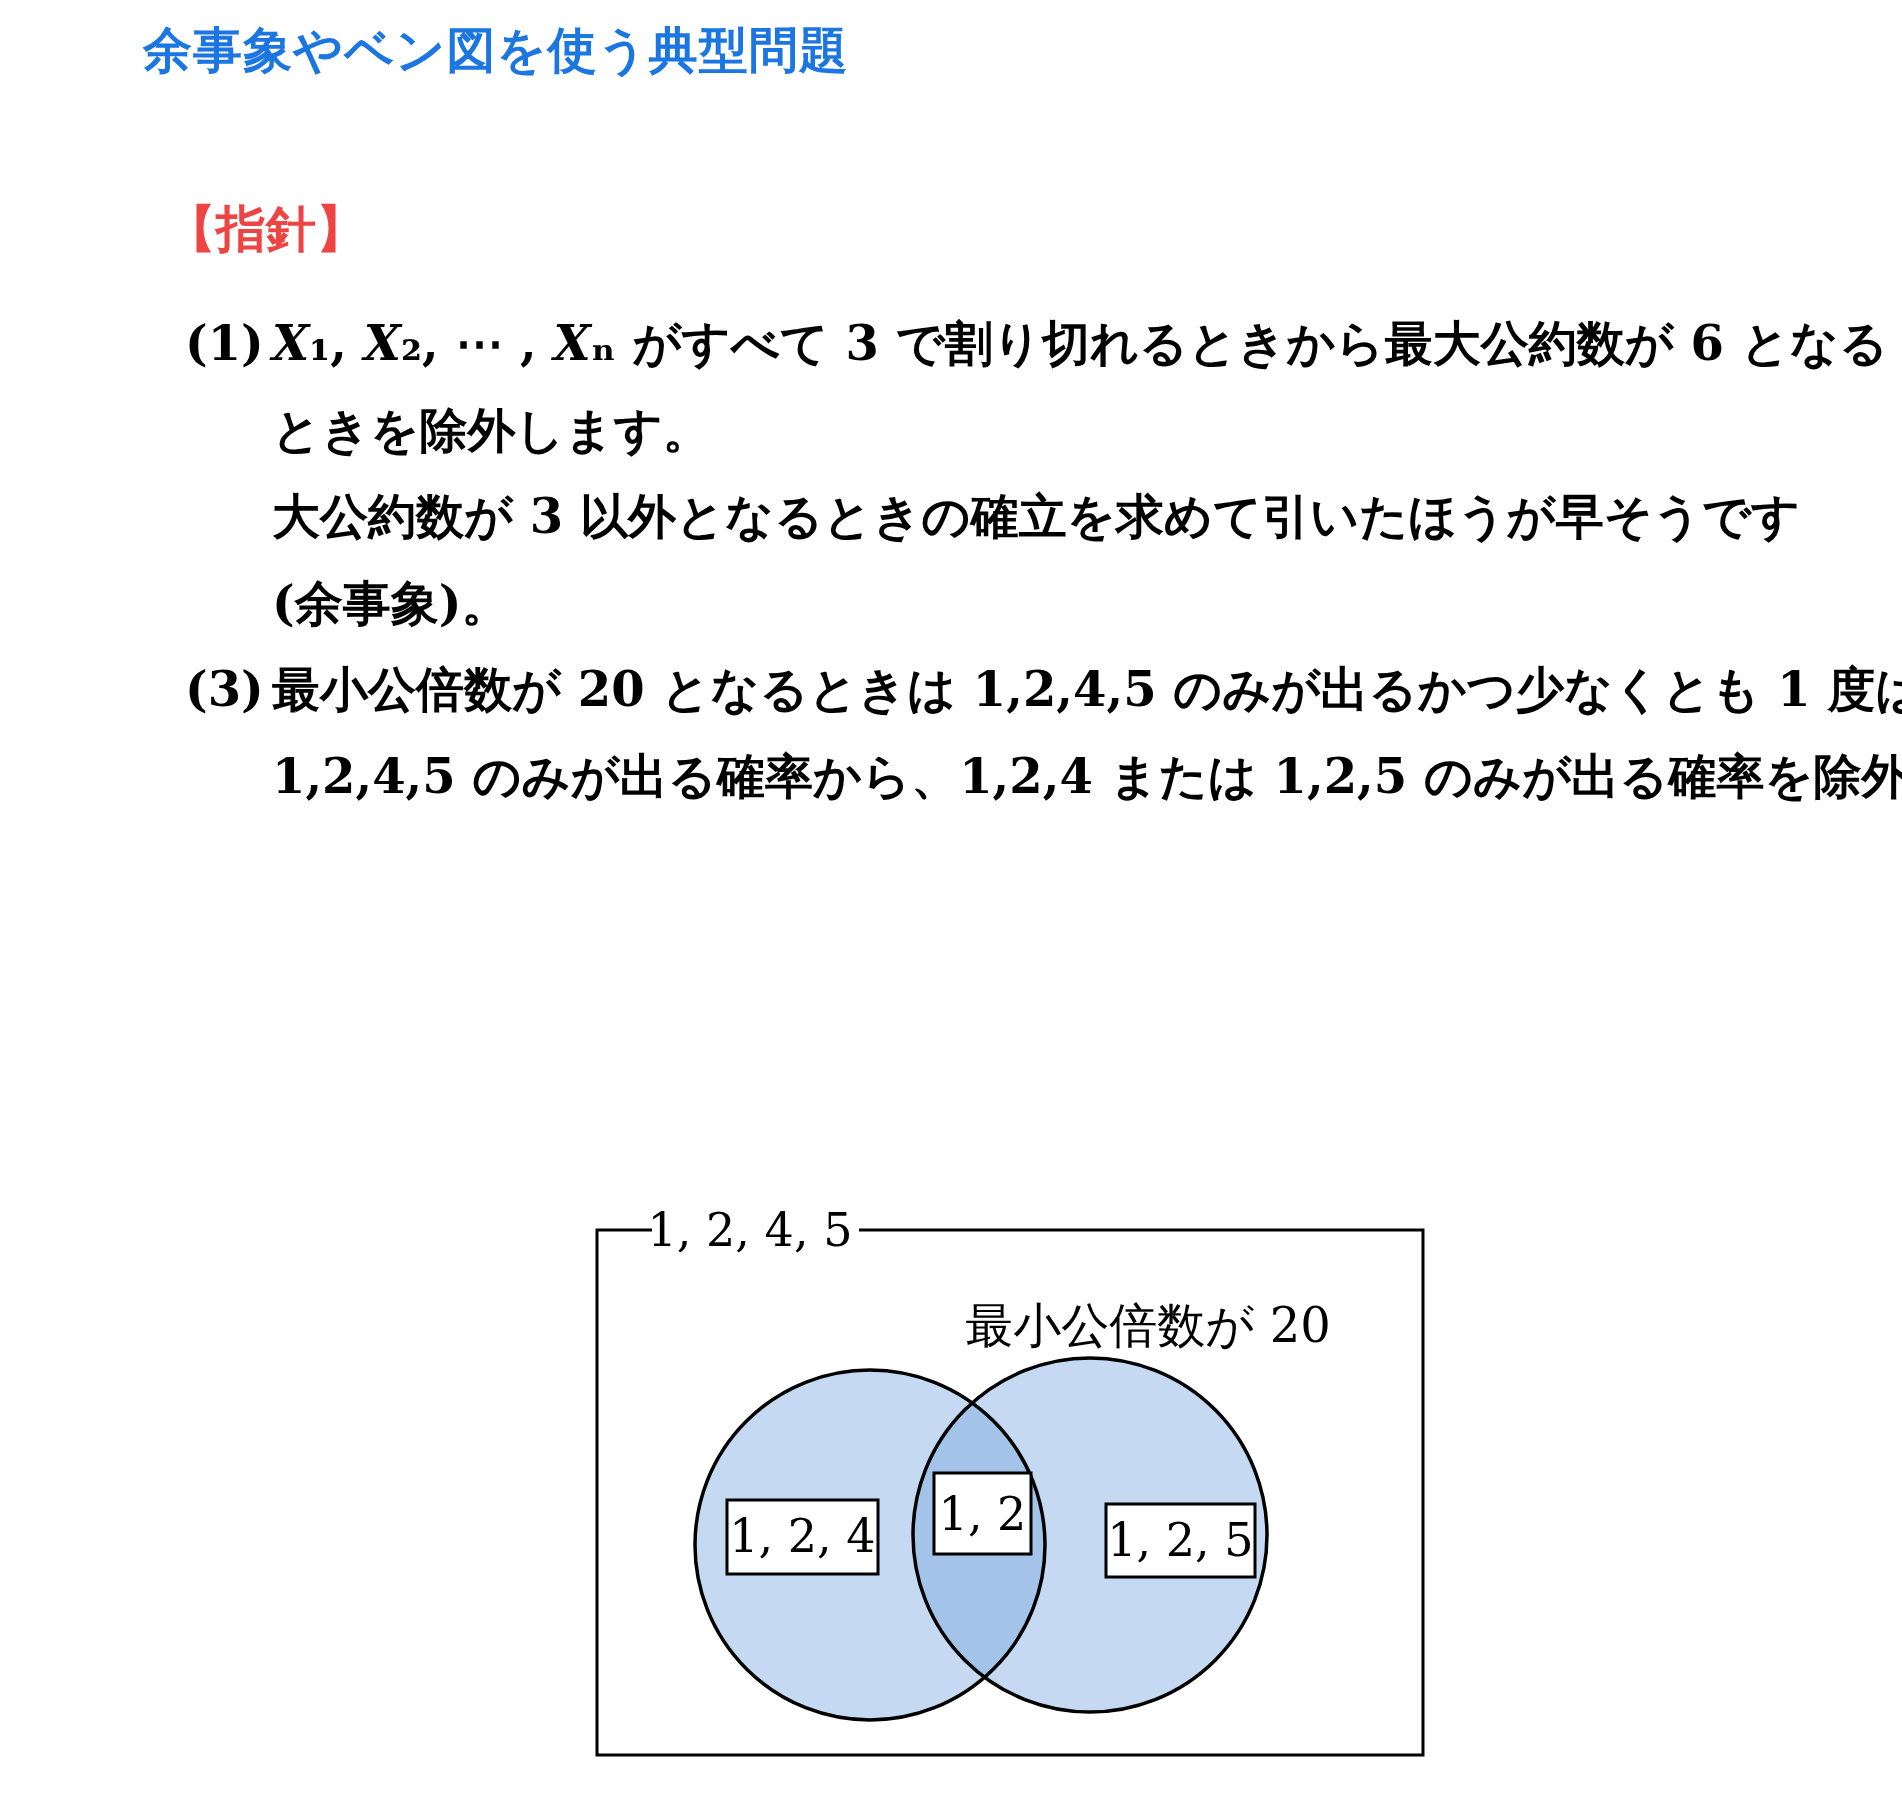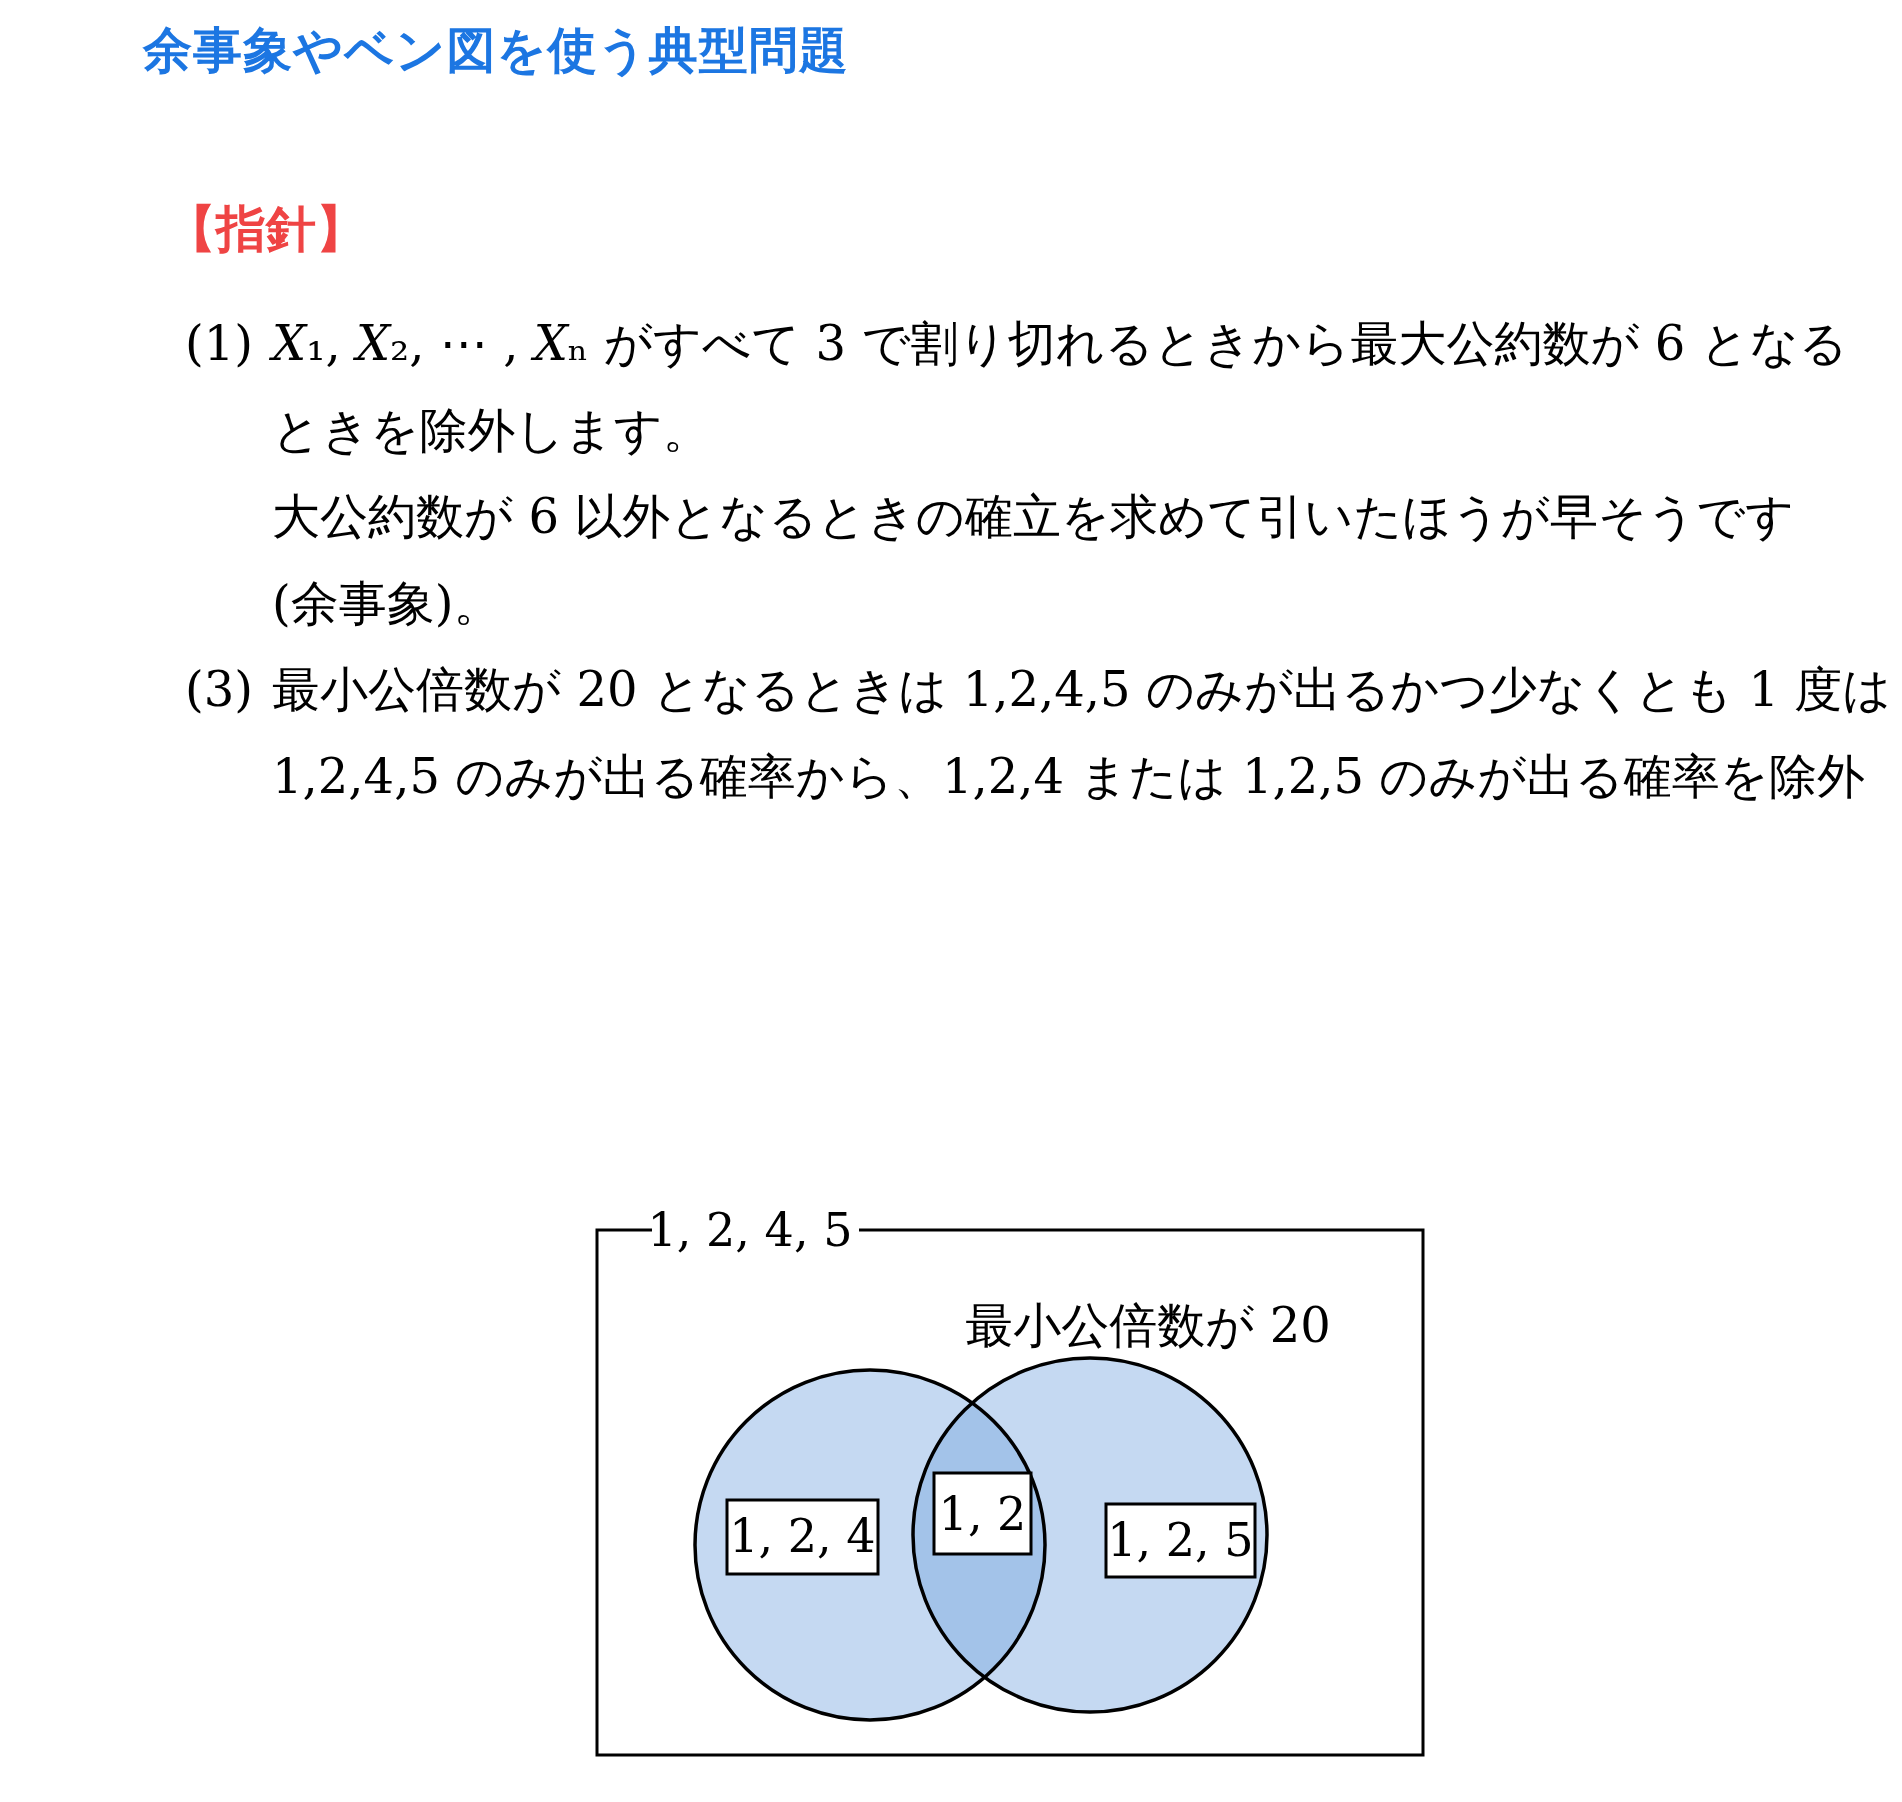--- a/index.html
+++ b/index.html
@@ -14,41 +14,42 @@
     font-size:49px;font-weight:600;letter-spacing:1px;white-space:nowrap;
   }
   .section-label{
     position:absolute;left:166px;top:196px;
     font-family:"Liberation Sans","DejaVu Sans",sans-serif;
     font-size:50px;font-weight:700;white-space:nowrap;
   }
   .guideline{
     position:absolute;left:185px;top:300px;width:1480px;
     font-size:48px;
+    font-weight:bold;
   }
   .line{height:86.5px;line-height:86.5px;white-space:nowrap;padding-left:87px;}
   .line.has-num{padding-left:0;}
   .num{display:inline-block;width:87px;}
   .mvar{font-style:italic;font-family:"DejaVu Serif","Liberation Serif",serif;}
   .venn-wrap{position:absolute;left:560px;top:1180px;width:900px;height:620px;}
   svg text{font-family:"DejaVu Serif","Liberation Serif",serif;}
 </style>
 </head>
 <body>
 
 <div class="page">
 
   <div class="doc-heading" style="color: rgb(28, 118, 226); font-family: Liberation Serif, serif;">余事象やベン図を使う典型問題</div>
 
   <div class="section-label" style="color: #ef4444;">【指針】</div>
 
   <div class="guideline">
       <div class="line has-num"><span class="num">(1)</span><span><i class="mvar">X</i>₁, <i class="mvar">X</i>₂, ⋯ , <i class="mvar">X</i>ₙ がすべて 3 で割り切れるときから最大公約数が 6 となる</span></div>
       <div class="line"><span>ときを除外します。</span></div>
-      <div class="line"><span>大公約数が 6 以外となるときの確立を求めて引いたほうが早そうです</span></div>
+      <div class="line"><span>大公約数が 3 以外となるときの確立を求めて引いたほうが早そうです</span></div>
       <div class="line"><span>(余事象)。</span></div>
       <div class="line has-num"><span class="num">(3)</span><span>最小公倍数が 20 となるときは 1,2,4,5 のみが出るかつ少なくとも 1 度は</span></div>
       <div class="line"><span>1,2,4,5 のみが出る確率から、1,2,4 または 1,2,5 のみが出る確率を除外</span></div>
     </div>
 
   <div class="venn-wrap">
     <svg width="900" height="620" viewBox="0 0 900 620">
 
       <path d="M 92 50 H 37 V 575 H 863 V 50 H 299" fill="none" stroke="#000" stroke-width="3"></path>
 

